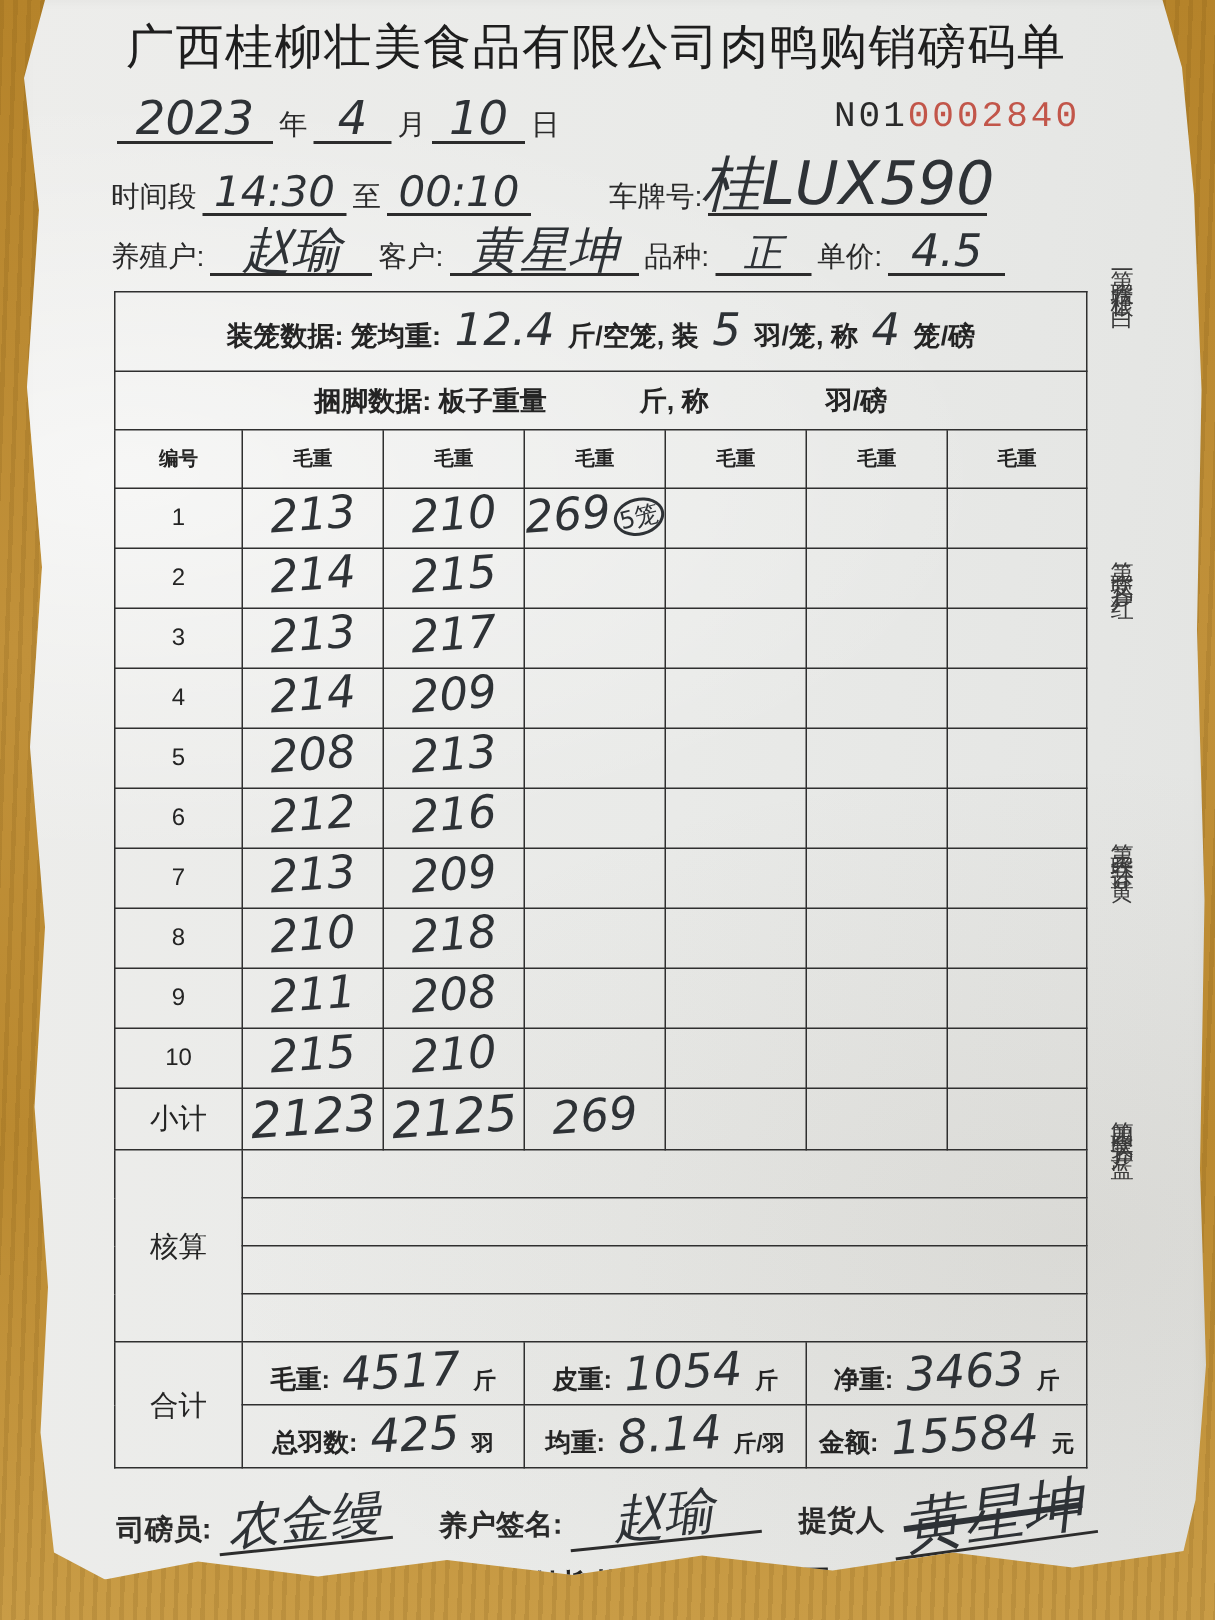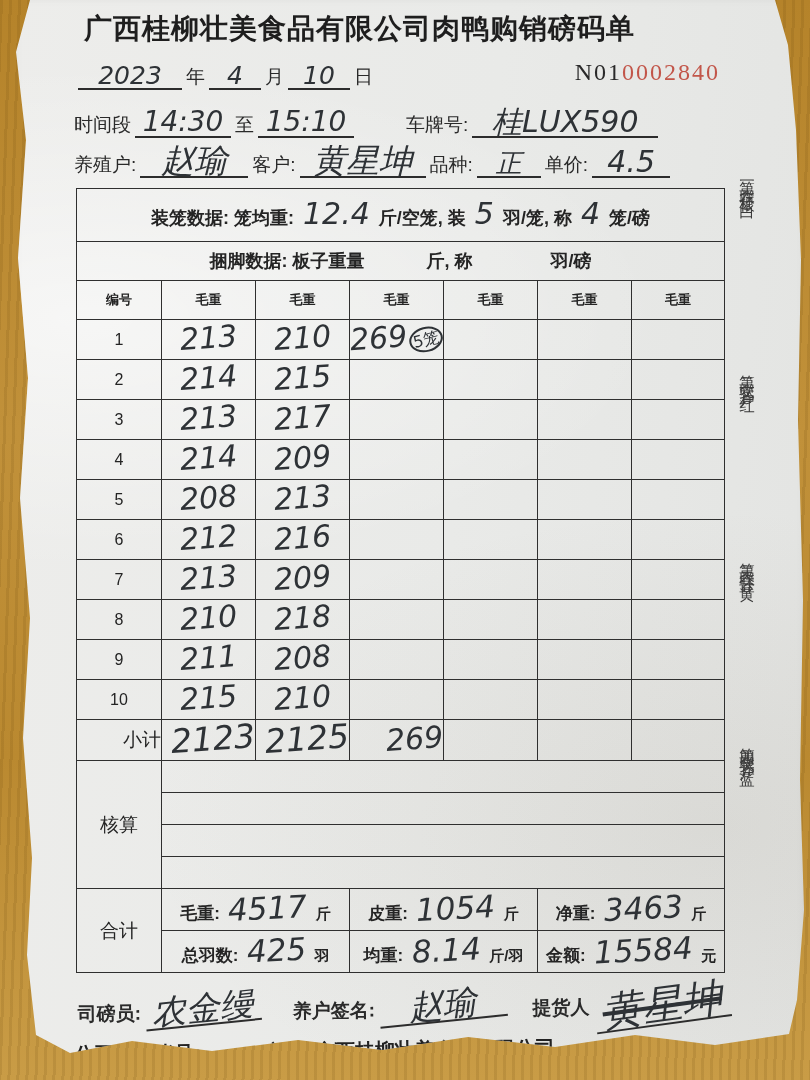--- a/index.html
+++ b/index.html
@@ -22,40 +22,40 @@
       radial-gradient(140% 60% at 88% 78%, rgba(120,110,90,0.10), rgba(0,0,0,0) 50%),
       radial-gradient(120% 40% at 10% 30%, rgba(255,255,255,0.55), rgba(0,0,0,0) 60%),
       linear-gradient(96deg, #ededeb 0%, #e9eae8 55%, #e3e4e2 100%);
     box-shadow: inset 16px 0 20px -14px rgba(0,0,0,0.22), inset -10px 0 16px -12px rgba(0,0,0,0.18);
     clip-path: polygon(30px 0px, 775px 0px, 788px 45px, 796px 130px, 801px 260px, 798px 420px, 803px 600px, 800px 780px, 804px 910px, 797px 1000px, 789px 1034px, 715px 1045px, 635px 1035px, 555px 1047px, 468px 1037px, 382px 1050px, 298px 1040px, 212px 1051px, 132px 1041px, 70px 1053px, 36px 1035px, 27px 955px, 32px 858px, 23px 738px, 30px 618px, 20px 498px, 28px 378px, 18px 258px, 26px 140px, 16px 52px);
   }
   .content { position: absolute; left: 70px; top: 0; width: 660px; }
 
   .title {
     padding: 10px 0 0 14px;
-    font-size: 28px; font-weight: 700; color: #1e1e1e;
+    font-size: 32px; font-weight: 400; color: #1e1e1e;
     letter-spacing: 1px; white-space: nowrap;
   }
 
   .row { display: flex; align-items: flex-end; white-space: nowrap; }
   .pl { font-size: 19px; color: #2a2a2a; padding: 0 4px; }
   .pl.b { font-weight: 700; }
 
   .hw {
     font-family: "DejaVu Sans", sans-serif;
     font-style: italic; color: #2e3236; line-height: 0.95;
   }
   .fill {
     display: inline-flex; justify-content: center; align-items: flex-end;
     border-bottom: 2px solid #2c2c2c; height: 34px; overflow: visible;
   }
 
   .date-row { margin-top: 6px; padding-left: 8px; }
-  .date-row .fill { font-size: 25px; }
-  .serial { margin-left: auto; margin-right: 10px; font-family: Liberation Serif, serif; font-size: 24px; letter-spacing: 2px; align-self: center; }
+  .date-row .fill { font-size: 31px; }
+  .serial { margin-left: auto; margin-right: 10px; font-family: Liberation Mono, monospace; font-size: 24px; letter-spacing: 2px; align-self: center; }
   .s-black { color: #2a2a2a; }
   .s-red { color: #c2564a; }
 
   .time-row { margin-top: 12px; text-align: center; }
   .time-row .fill { font-size: 28px; }
   .farmer-row { margin-top: 4px; }
   .farmer-row .fill { font-size: 33px; }
 
   table.form {
     margin-left: 6px; margin-top: 10px;
@@ -80,21 +80,21 @@
     transform: rotate(-4deg) translateY(-1px);
     white-space: nowrap; position: relative; z-index: 3;
   }
   .hw-num.big { font-size: 33px; }
   .note-circle {
     display: inline-block; font-size: 16px; font-style: normal;
     border: 2px solid #2e3236; border-radius: 50%;
     padding: 3px 2px; margin-left: 2px;
     transform: rotate(-10deg);
   }
-  tr.subtotal-row td { height: 40px; text-align: right; }
+  tr.subtotal-row td { height: 40px; }
   td.subtotal-label { font-size: 19px; }
   td.label-cell { font-size: 19px; }
   tr.check-row td.check-line { height: 31px; }
   tr.totals-row td { height: 41px; }
   td.t-cell { text-align: left; padding-left: 8px; white-space: nowrap; }
   .p-label { font-size: 17px; font-weight: 700; }
   .p-unit { font-size: 15px; font-weight: 700; }
   .hw-total { display: inline-block; font-size: 31px; transform: rotate(-3deg); padding: 0 4px; position: relative; z-index: 3; }
 
   .footer { transform: rotate(-0.8deg); margin-top: 14px; }
@@ -132,23 +132,23 @@
         <span class="pl">日</span>
         <span class="serial">
           <span class="s-black">N01</span><span class="s-red">0002840</span>
         </span>
       </div>
 
       <div class="row time-row">
         <span class="pl">时间段</span>
         <span class="hw fill" style="width:96px">14:30</span>
         <span class="pl">至</span>
-        <span class="hw fill" style="width:96px">15:10</span>
+        <span class="hw fill" style="width:96px">00:10</span>
         <span class="pl" style="margin-left:48px">车牌号:</span>
-        <span class="hw fill" style="width:186px;font-size:30px">桂LUX590</span>
+        <span class="hw fill" style="width:186px;font-size:40px">桂LUX590</span>
       </div>
 
       <div class="row farmer-row">
         <span class="pl">养殖户:</span>
         <span class="hw fill" style="width:108px">赵瑜</span>
         <span class="pl">客户:</span>
         <span class="hw fill" style="width:126px">黄星坤</span>
         <span class="pl">品种:</span>
         <span class="hw fill" style="width:64px;font-size:26px">正</span>
         <span class="pl">单价:</span>

